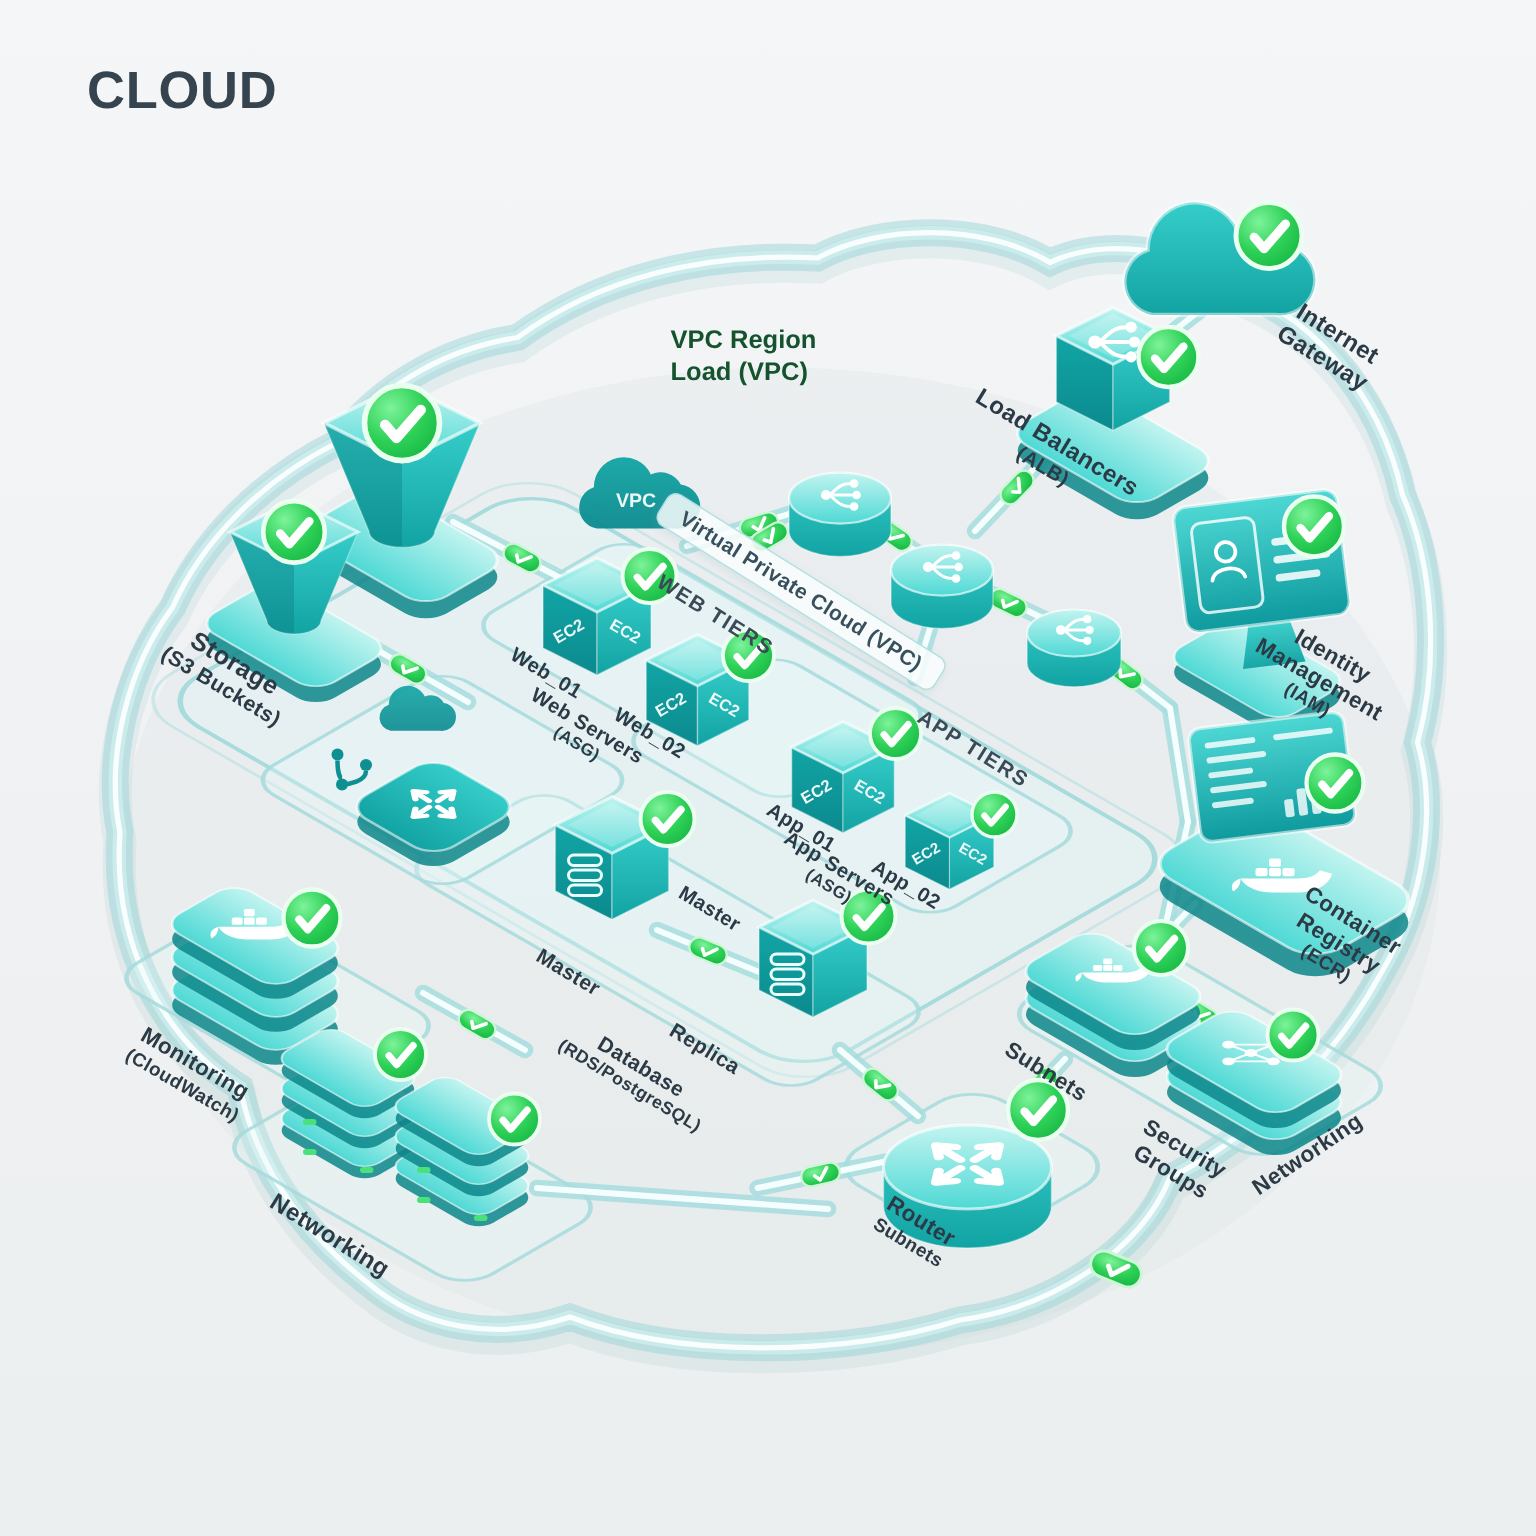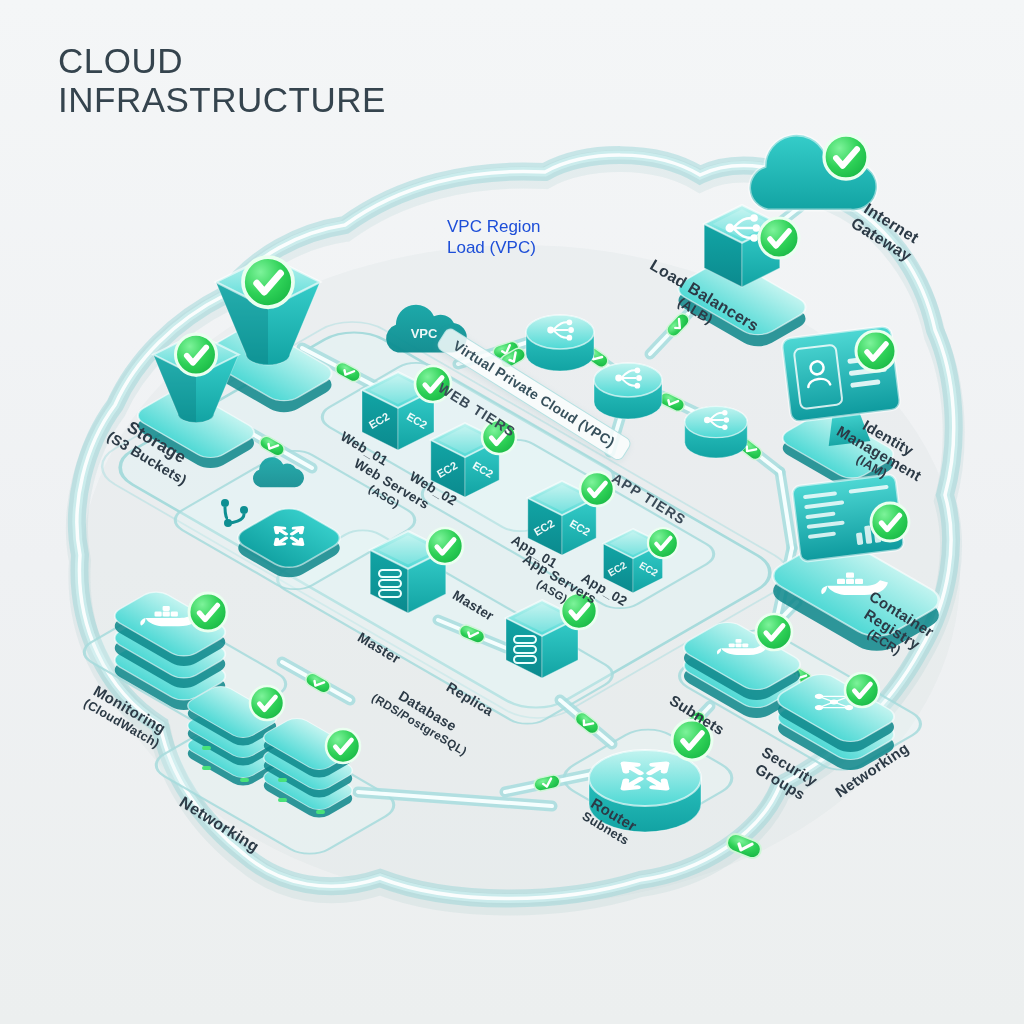--- a/index.html
+++ b/index.html
@@ -6,26 +6,26 @@
   body{
     width:1024px;height:1024px;overflow:hidden;
     background:linear-gradient(180deg,#f4f6f7 0%,#eff1f3 55%,#ecefef 100%);
     font-family:"Liberation Sans", sans-serif;
   }
   .stage{position:relative;width:1024px;height:1024px;}
   svg.scene{position:absolute;inset:0;}
 
   .title{
     position:absolute;left:58px;top:42px;
-    font-size:35px;font-weight:400;line-height:1.1;
+    font-size:35px;font-weight:700;line-height:1.1;
     color:#35444e;letter-spacing:.5px;
   }
   .region{
     position:absolute;left:447px;top:216px;
-    font-size:17px;font-weight:400;line-height:1.25;color:#1d4ed8;
+    font-size:17px;font-weight:700;line-height:1.25;color:#14532d;
   }
   .lbl{
     position:absolute;display:flex;flex-direction:column;align-items:center;
     transform:translate(-50%,-50%) rotate(var(--r,0deg));
     color:#2c3a46;font-weight:700;text-align:center;line-height:1.18;
     letter-spacing:.3px;white-space:nowrap;
   }
   .lbl .ln{display:block;}
   .lbl .sub{font-size:.84em;font-weight:700;}
   .banner{
@@ -411,21 +411,20 @@
           <use href="#arr" transform="rotate(135)"></use>
       <use href="#arr" transform="rotate(225)"></use>
           <use href="#arr" transform="rotate(315)"></use>
     </g>
     <use href="#check" transform="translate(47,-38)"></use>
   </g>
 </svg>
 
 <div class="title">
   <div>CLOUD</div>
-  <div>INFRASTRUCTURE</div>
 </div>
 
 <div class="region">
   <div>VPC Region</div>
   <div>Load (VPC)</div>
 </div>
 
 <div class="lbl" style="left:886px;top:232px;--r:32deg;font-size:16px">
   <span class="ln">Internet</span>
   <span class="ln">Gateway</span>

